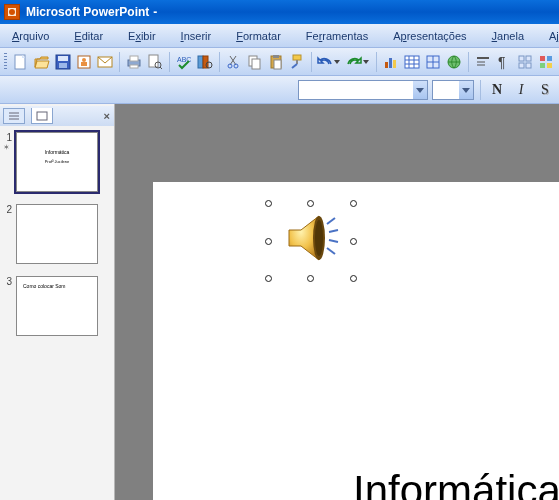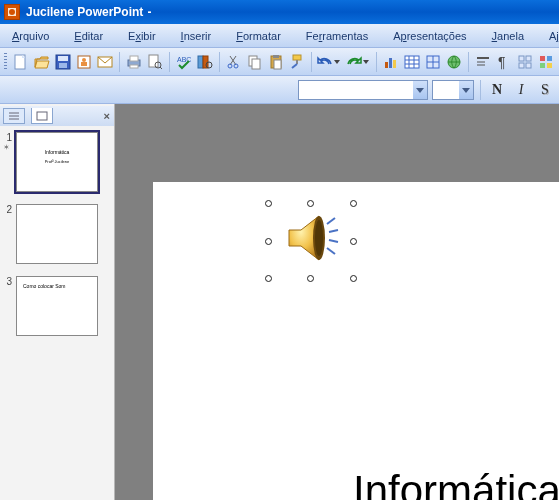--- a/index.html
+++ b/index.html
@@ -54,21 +54,21 @@
 </head>
 <body>
 
 <div class="titlebar">
   <div class="app-icon">
     <svg width="10" height="10" viewBox="0 0 10 10">
         <rect x="1" y="1" width="8" height="8" fill="#fbe6d0"></rect>
         <circle cx="5" cy="5" r="3" fill="#d45200"></circle>
       </svg>
   </div>
-  <span>Jucilene PowerPoint</span>
+  <span>Microsoft PowerPoint</span>
   <span style="margin:0 4px;">-</span>
 </div>
 
 <div class="menubar">
   <div class="handle"></div>
   <span><u>A</u>rquivo</span>
   <span><u>E</u>ditar</span>
   <span>E<u>x</u>ibir</span>
   <span><u>I</u>nserir</span>
   <span><u>F</u>ormatar</span>

